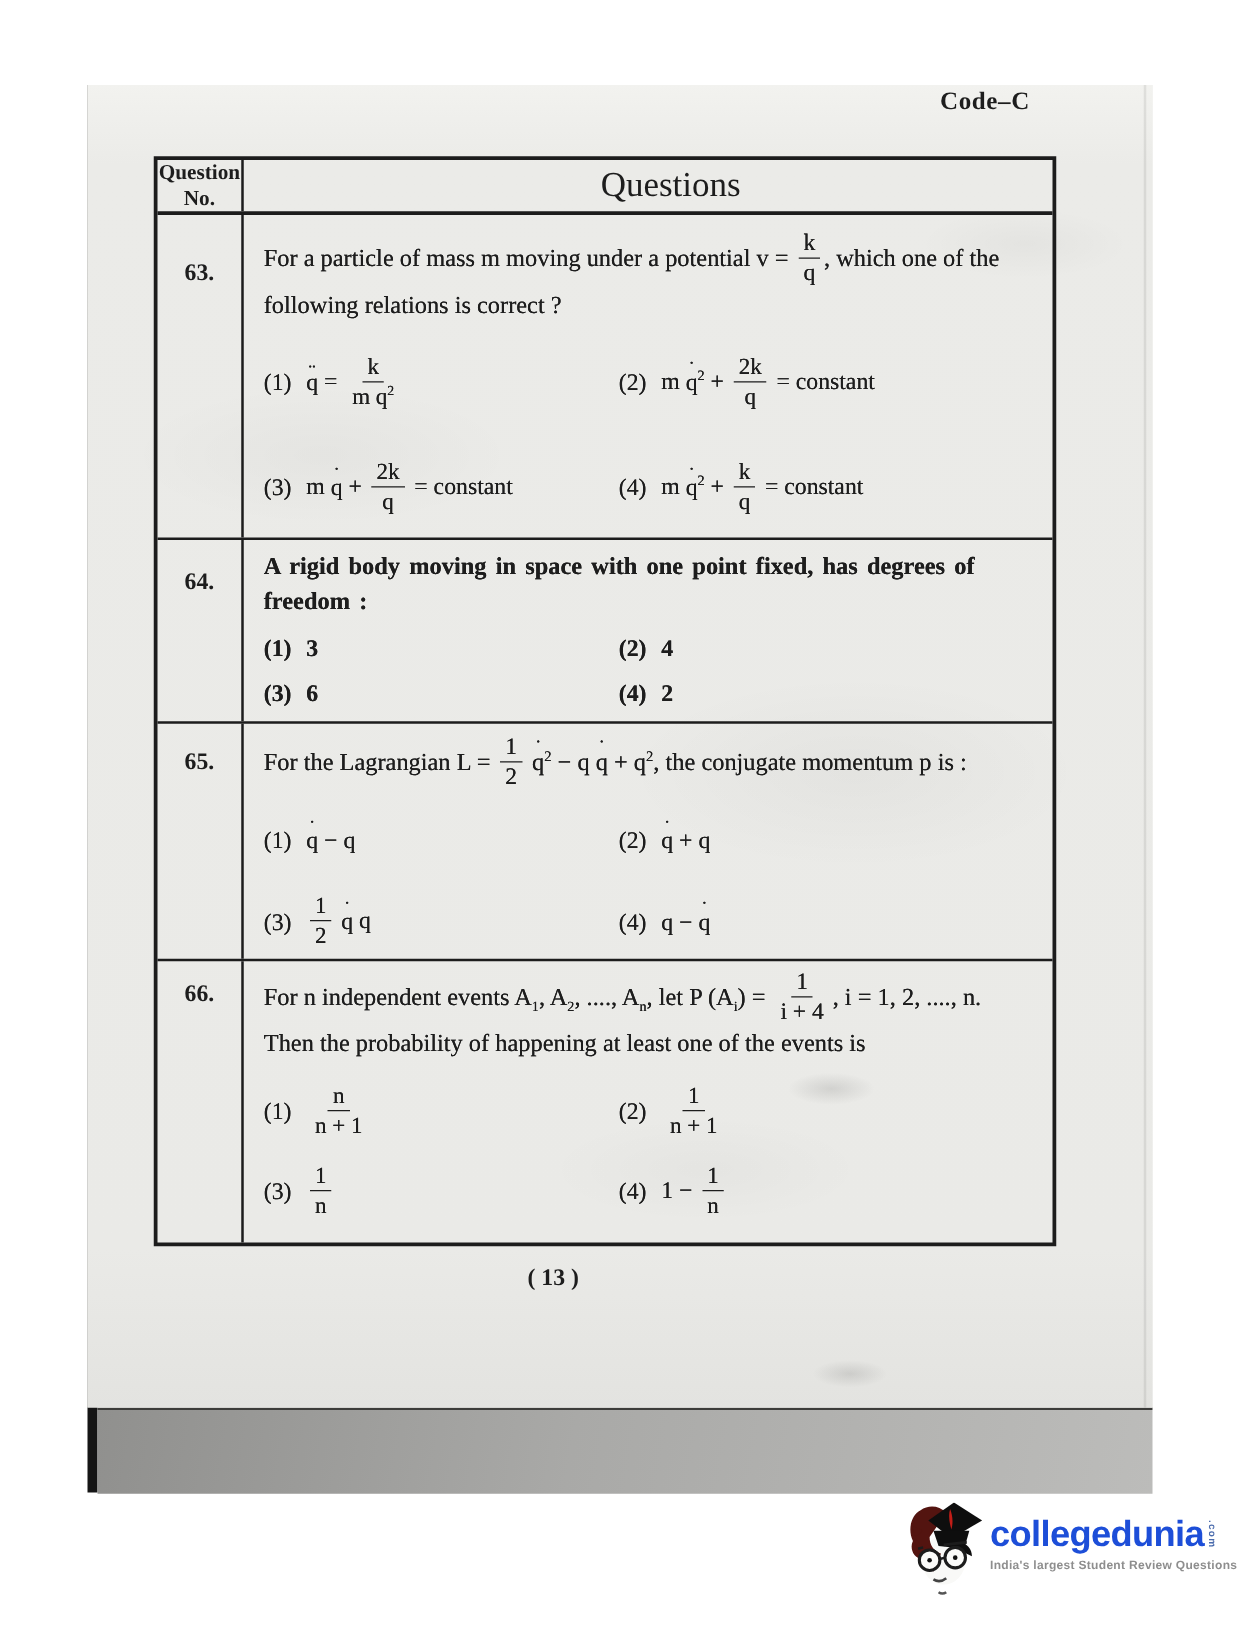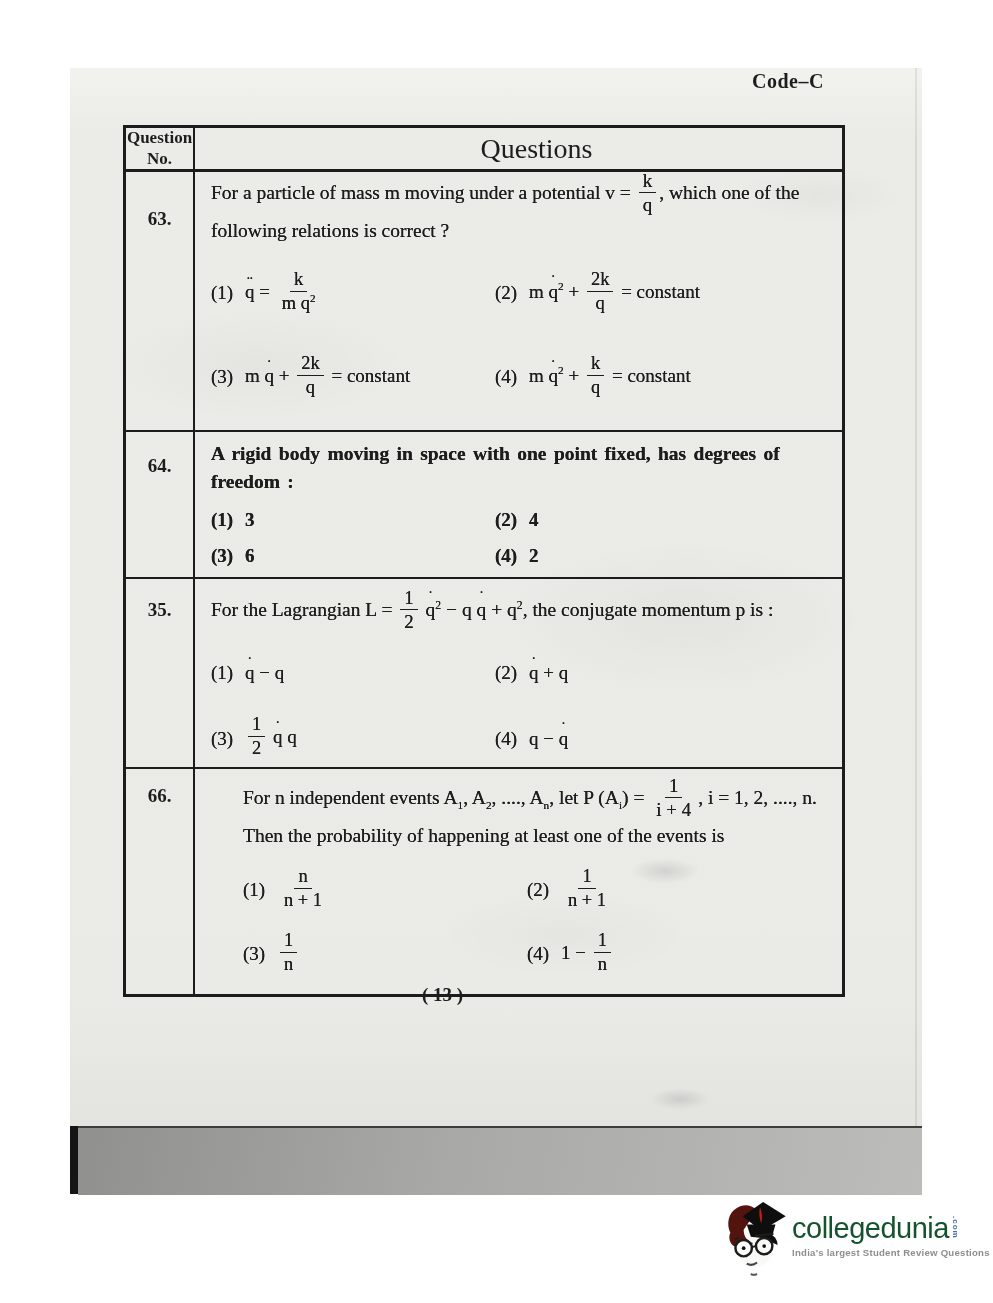--- a/index.html
+++ b/index.html
@@ -31,50 +31,50 @@
   .thead{height:44px;border-bottom:3px solid #1c1c1c;}
   .c1{border-right:2.5px solid #1c1c1c;display:flex;flex-direction:column;align-items:center;justify-content:center;
       font-weight:700;font-size:17px;line-height:1.2;box-sizing:border-box;}
   .c2{display:flex;align-items:center;justify-content:center;font-weight:400;font-size:28px;box-sizing:border-box;margin-left:36px;}
   .trow{border-bottom:2.5px solid #1c1c1c;}
   .trow:last-child{border-bottom:none;}
   .qno{border-right:2.5px solid #1c1c1c;text-align:center;font-weight:700;font-size:19px;box-sizing:border-box;}
   .qcontent{padding:0 14px 0 16px;box-sizing:border-box;font-size:19.5px;text-shadow:0 0 .4px #1d1d1d;}
   .stem{line-height:1.42;}
 
-  .q63{height:260px;}  .q63 .qno{padding-top:36px;}  .q63 .qcontent{} .q63 .opts{margin-top:26px;row-gap:40px;}
+  .q63{height:260px;}  .q63 .qno{padding-top:36px;}  .q63 .qcontent{padding-top:14px;} .q63 .opts{margin-top:26px;row-gap:40px;}
   .q64{height:147px;}  .q64 .qno{padding-top:23px;}  .q64 .qcontent{padding-top:8px;font-weight:bold;}  .q64 .stem{word-spacing:2.5px;} .q64 .opts{margin-top:14px;row-gap:14px;}
   .q65{height:190px;}  .q65 .qno{padding-top:20px;}  .q65 .qcontent{padding-top:10px;} .q65 .opts{margin-top:28px;row-gap:32px;}
-  .q66{height:225px;gap:32px;}  .q66 .qno{padding-top:16px;}  .q66 .qcontent{padding-top:8px;}  .q66 .opts{margin-top:18px;row-gap:20px;}
+  .q66{height:225px;}  .q66 .qno{padding-top:16px;}  .q66 .qcontent{padding-top:8px;}  .q66 .opts{margin-top:18px;row-gap:20px;}
 
   .opts{display:grid;grid-template-columns:276px auto;column-gap:8px;font-size:19px;}
   .opt{display:flex;align-items:center;}
   .olabel{width:34px;flex:0 0 34px;}
   .omath{white-space:nowrap;}
 
   
   .fr{display:inline-flex;flex-direction:column;align-items:center;vertical-align:middle;
       text-align:center;line-height:1.12;margin:0 3px;transform:translateY(-2px);font-size:0.97em;}
   .fr .nu{border-bottom:1.8px solid #1d1d1d;padding:0 4px 1px;}
   .fr .de{padding:1px 4px 0;}
   .qcontent sup{font-size:0.6em;vertical-align:super;line-height:0;}
   .qcontent sub{font-size:0.58em;vertical-align:sub;line-height:0;}
   .sd,.dd{position:relative;display:inline-block;}
   .sd::after{content:"\02D9";position:absolute;left:50%;top:-0.44em;transform:translateX(-50%);font-size:0.85em;line-height:1;}
   .dd::after{content:"\00A8";position:absolute;left:50%;top:-0.40em;transform:translateX(-50%);font-size:0.9em;line-height:1;}
 
   
   .footer-exam{position:absolute;left:33px;top:936px;font-size:21px;font-weight:700;letter-spacing:.2px;}
-  .footer-page{position:absolute;left:352px;top:916px;font-size:19px;font-weight:700;}
+  .footer-page{position:absolute;left:352px;top:944px;font-size:19px;font-weight:700;}
 
   
   .logo{position:absolute;left:726px;top:1202px;display:flex;align-items:flex-start;}
   .logo-text{margin-left:4px;padding-top:12px;font-family:"Liberation Sans",sans-serif;}
   .brandrow{display:flex;align-items:flex-start;}
-  .brand{font-size:29px;font-weight:400;color:#14532d;letter-spacing:-0.5px;line-height:1;}
+  .brand{font-size:29px;font-weight:700;color:#1d4ed8;letter-spacing:-0.5px;line-height:1;}
   .brand-suffix{writing-mode:vertical-rl;font-size:8px;font-weight:700;color:#4a6bad;margin-left:2px;margin-top:2px;letter-spacing:1px;}
   .tagline{margin-top:4px;font-size:9.6px;font-weight:700;color:#8e8e8e;letter-spacing:.25px;}
 </style>
 </head>
 <body>
 
 <div class="canvas">
 
   <div class="spine-bar"></div>
   <div class="scan-band"></div>
@@ -155,21 +155,21 @@
               </div>
             <div class="opt">
                 <span class="olabel">(4)</span>
                 <span class="omath">2</span>
               </div>
           </div>
         </div>
       </div>
 
       <div class="row trow q65">
-        <div class="qno">35.</div>
+        <div class="qno">65.</div>
         <div class="qcontent">
           <div class="stem">For the Lagrangian L = <span class="fr">
                 <span class="nu">1</span>
                 <span class="de">2</span>
               </span> <span class="sd">q</span><sup>2</sup> − q <span class="sd">q</span> + q<sup>2</sup>, the conjugate momentum p is :</div>
           <div class="opts">
             <div class="opt">
                 <span class="olabel">(1)</span>
                 <span class="omath"><span class="sd">q</span> − q</span>
               </div>

